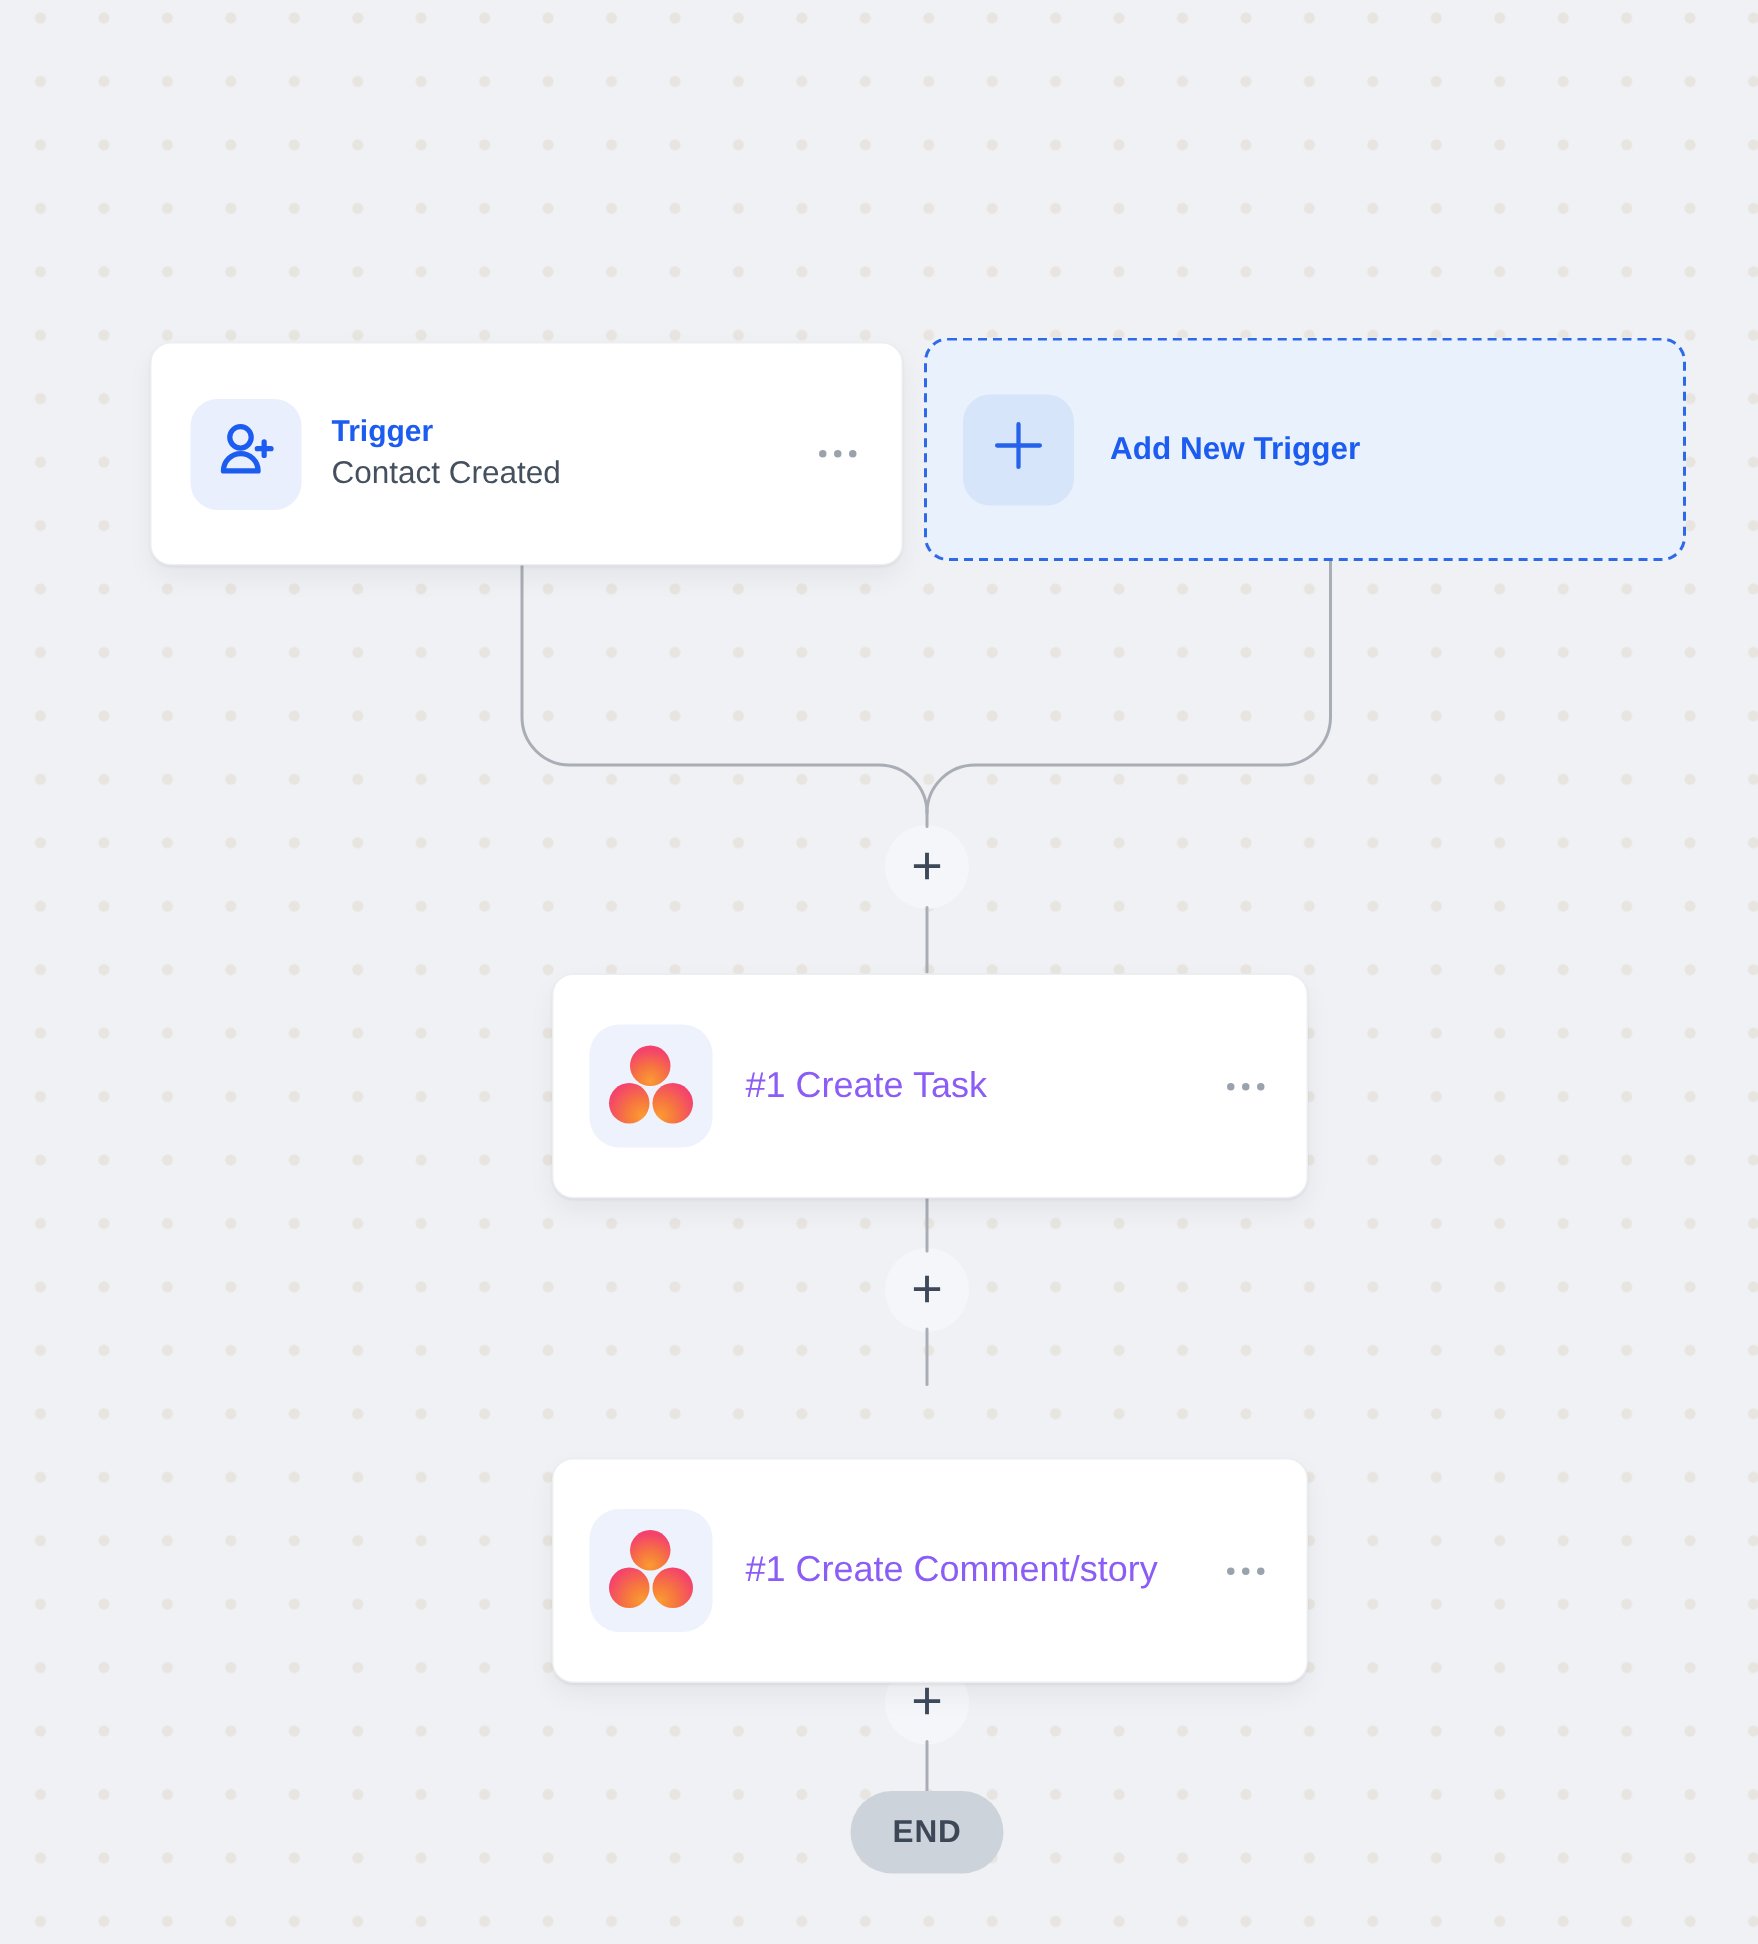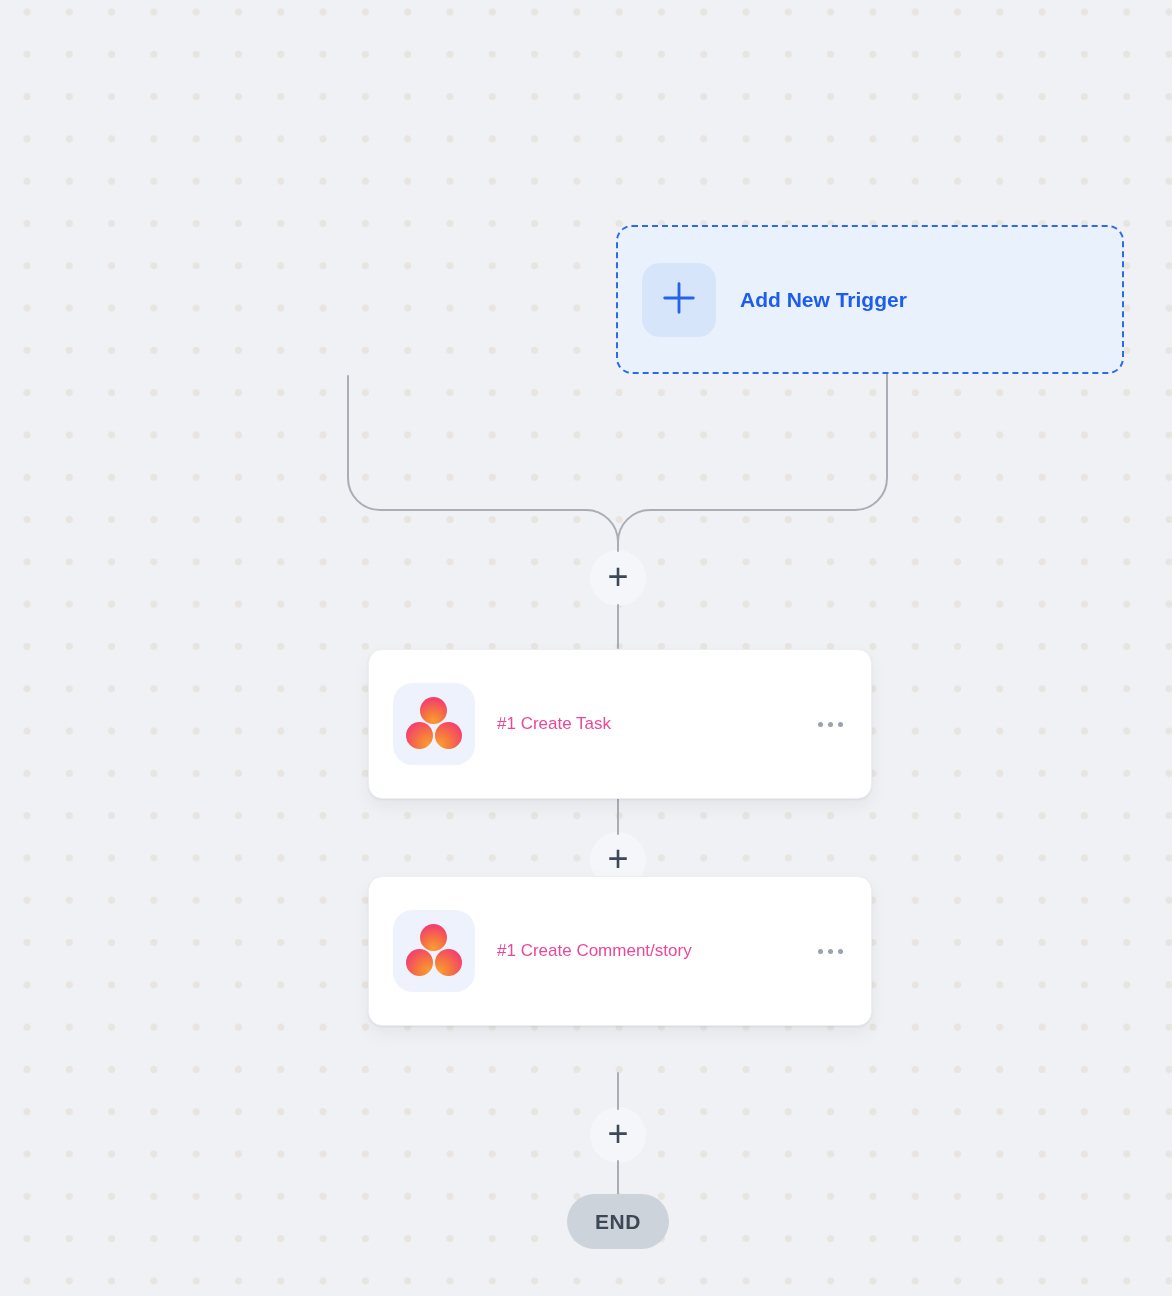--- a/index.html
+++ b/index.html
@@ -32,23 +32,23 @@
   .menu{margin-left:auto;margin-right:28px;display:flex;gap:5px;align-items:center;cursor:pointer;padding:6px 2px;}
   .menu i{width:5px;height:5px;border-radius:50%;background:#9aa2ad;}
   #add-trigger-card{
     left:616px;top:225px;width:504px;height:145px;
     background:#e9f1fd;border:2px dashed #2e6ae8;border-radius:16px;box-shadow:none;
   }
   #add-trigger-card .icon-box{background:#d7e5fb;margin-left:24px;}
   .add-trigger-label{margin-left:24px;color:#1d5cf0;font-weight:700;font-size:21px;}
   .step-card{left:368px;width:502px;height:148px;}
   #step-card-1{top:649px;}
-  #step-card-2{top:876px;}
+  #step-card-2{top:972px;}
   .step-card .icon-box{width:82px;height:82px;border-radius:20px;margin-left:24px;background:#eef2fc;}
-  .step-label{margin-left:22px;color:#ec4899;font-size:17px;}
+  .step-label{margin-left:22px;color:#8b5cf6;font-size:24px;}
   .step-card .menu{margin-right:26px;}
   .asana{position:relative;width:82px;height:82px;}
   .asana i{position:absolute;width:27px;height:27px;border-radius:50%;}
   .asana .a-top{left:27px;top:14px;background:radial-gradient(circle at 50% 88%, #fb9b32 0%, #f6763f 35%, #f4426d 78%);}
   .asana .a-bl{left:13px;top:39px;background:radial-gradient(circle at 82% 82%, #fb9b32 0%, #f6763f 35%, #f4426d 78%);}
   .asana .a-br{left:42px;top:39px;background:radial-gradient(circle at 18% 82%, #fb9b32 0%, #f6763f 35%, #f4426d 78%);}
   .plus-btn{
     position:absolute;width:56px;height:56px;z-index:3;cursor:pointer;
     transform:translate(-50%,-50%);
     display:flex;align-items:center;justify-content:center;
@@ -78,20 +78,40 @@
       <path d="M348 376 V478 A32 32 0 0 0 380 510 H586 A32 32 0 0 1 618 542 V551"></path>
       <path d="M887 372 V478 A32 32 0 0 1 855 510 H650 A32 32 0 0 0 618 542"></path>
       <path d="M618 605 V648"></path>
       <path d="M618 798 V834"></path>
       <path d="M618 886 V923"></path>
       <path d="M618 1073 V1109"></path>
       <path d="M618 1161 V1195"></path>
     </g>
   </svg>
 
+  <div class="card" id="trigger-card">
+    <div class="icon-box">
+      <span>
+        <svg width="44" height="44" viewBox="0 0 24 24" fill="none" stroke="#1d5cf0" stroke-width="1.9" stroke-linecap="round" stroke-linejoin="round">
+          <circle cx="10" cy="7.4" r="3.9"></circle>
+          <path d="M3.8 19.6 a6.3 6.3 0 0 1 12.6 0 Z"></path>
+          <path d="M18.6 9 v5 M16.1 11.5 h5"></path>
+        </svg>
+      </span>
+    </div>
+    <div class="trigger-texts">
+      <span class="trigger-title">Trigger</span>
+      <span class="trigger-sub">Contact Created</span>
+    </div>
+    <div class="menu">
+      <i></i>
+        <i></i>
+        <i></i>
+    </div>
+  </div>
 
   <div class="card" id="add-trigger-card">
     <div class="icon-box">
       <span>
         <svg width="38" height="38" viewBox="0 0 40 40" fill="none" stroke="#2563eb" stroke-width="3" stroke-linecap="round">
           <path d="M20 5 V35 M5 20 H35"></path>
         </svg>
       </span>
     </div>
     <span class="add-trigger-label">Add New Trigger</span>

